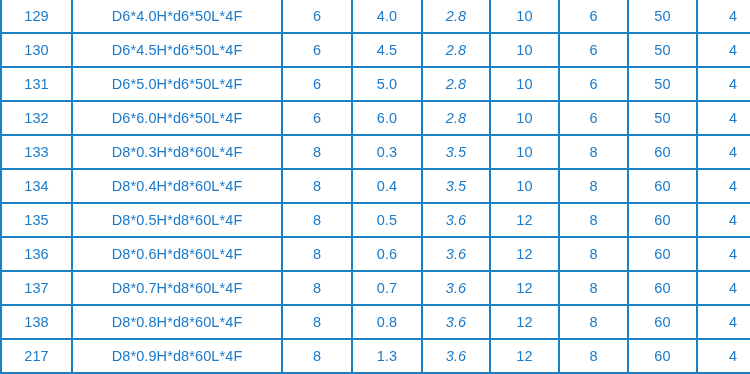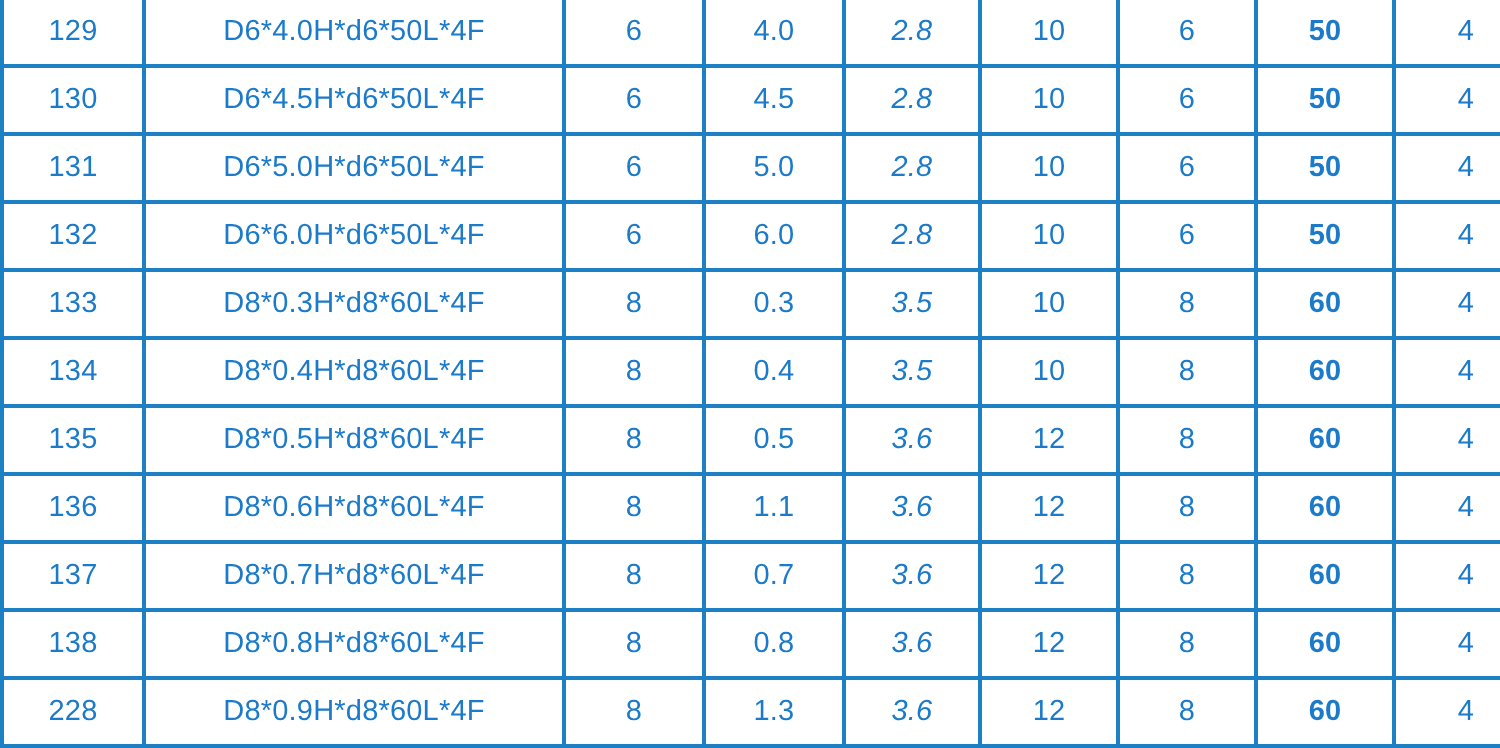--- a/index.html
+++ b/index.html
@@ -41,21 +41,21 @@
     letter-spacing: 0.1px;
     padding: 0;
   }
   .spec-table td.col-index { width: 69px; }
   .spec-table td.col-model { width: 208px; margin-left: 43px; }
   .spec-table td.col-d    { width: 68px; }
   .spec-table td.col-r    { width: 68px; }
   .spec-table td.col-h    { width: 66px; font-style: italic; }
   .spec-table td.col-cel  { width: 67px; margin-top: 27px; }
   .spec-table td.col-dd   { width: 67px; }
-  .spec-table td.col-l    { width: 67px; font-weight: bold; }
+  .spec-table td.col-l    { width: 67px; }
   .spec-table td.col-f    { width: 70px; }
 </style>
 </head>
 <body>
 
 <div class="table-viewport">
   <table class="spec-table">
     <tbody>
         <tr>
           <td class="col-index">129</td>
@@ -131,21 +131,21 @@
           <td class="col-h">3.6</td>
           <td class="col-cel">12</td>
           <td class="col-dd">8</td>
           <td class="col-l">60</td>
           <td class="col-f">4</td>
         </tr>
         <tr>
           <td class="col-index">136</td>
           <td class="col-model">D8*0.6H*d8*60L*4F</td>
           <td class="col-d">8</td>
-          <td class="col-r">1.1</td>
+          <td class="col-r">0.6</td>
           <td class="col-h">3.6</td>
           <td class="col-cel">12</td>
           <td class="col-dd">8</td>
           <td class="col-l">60</td>
           <td class="col-f">4</td>
         </tr>
         <tr>
           <td class="col-index">137</td>
           <td class="col-model">D8*0.7H*d8*60L*4F</td>
           <td class="col-d">8</td>
@@ -161,21 +161,21 @@
           <td class="col-model">D8*0.8H*d8*60L*4F</td>
           <td class="col-d">8</td>
           <td class="col-r">0.8</td>
           <td class="col-h">3.6</td>
           <td class="col-cel">12</td>
           <td class="col-dd">8</td>
           <td class="col-l">60</td>
           <td class="col-f">4</td>
         </tr>
         <tr>
-          <td class="col-index">228</td>
+          <td class="col-index">217</td>
           <td class="col-model">D8*0.9H*d8*60L*4F</td>
           <td class="col-d">8</td>
           <td class="col-r">1.3</td>
           <td class="col-h">3.6</td>
           <td class="col-cel">12</td>
           <td class="col-dd">8</td>
           <td class="col-l">60</td>
           <td class="col-f">4</td>
         </tr>
       </tbody>

